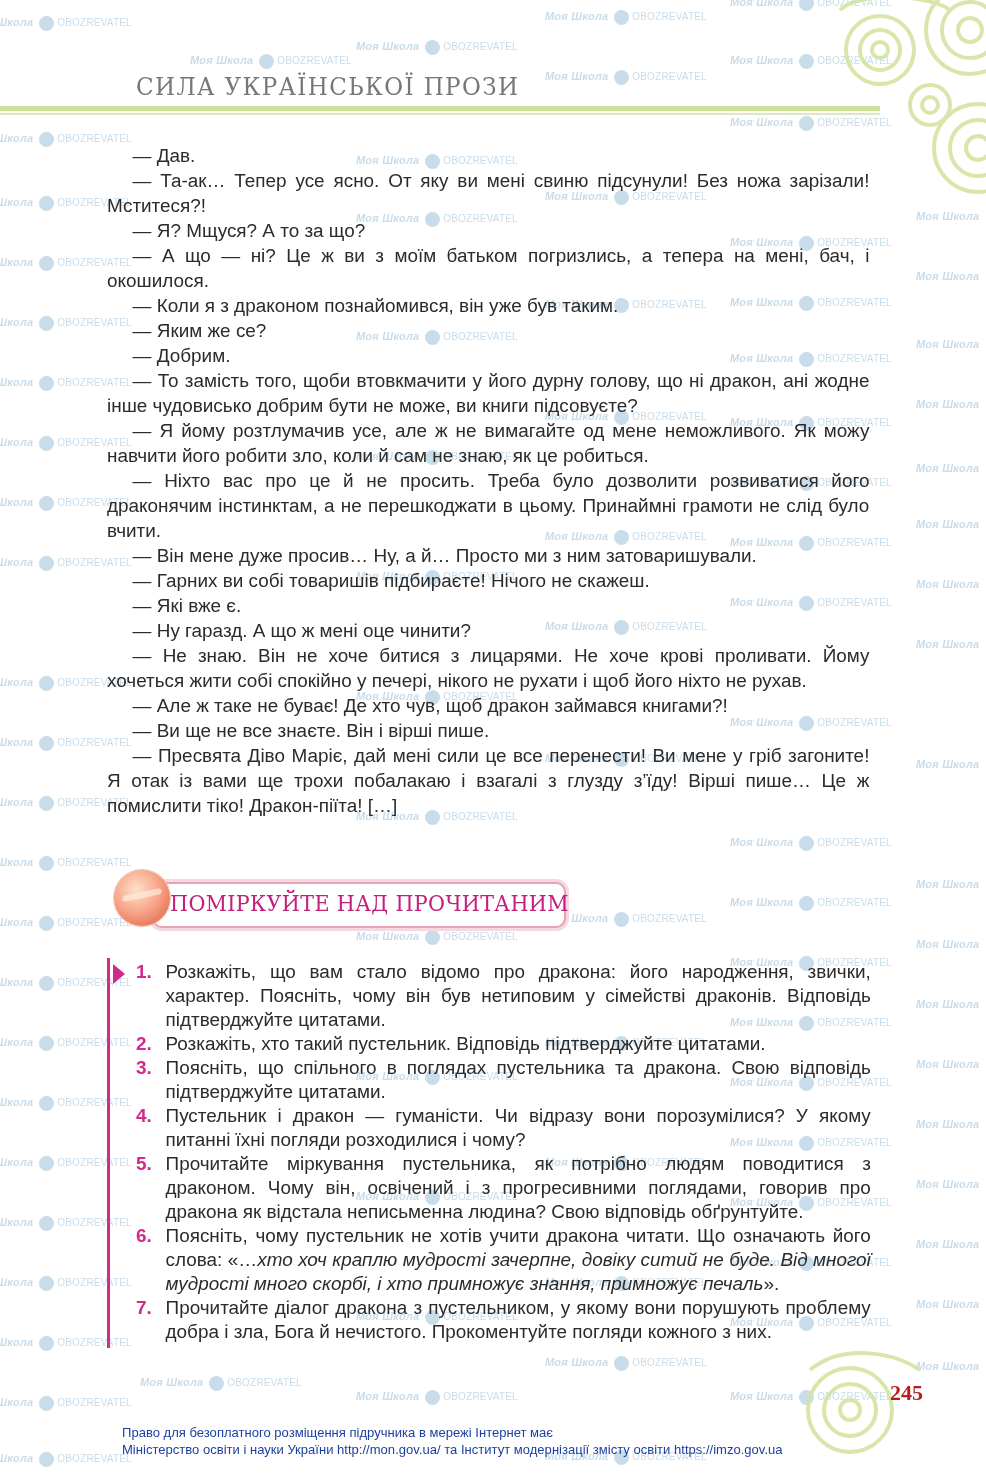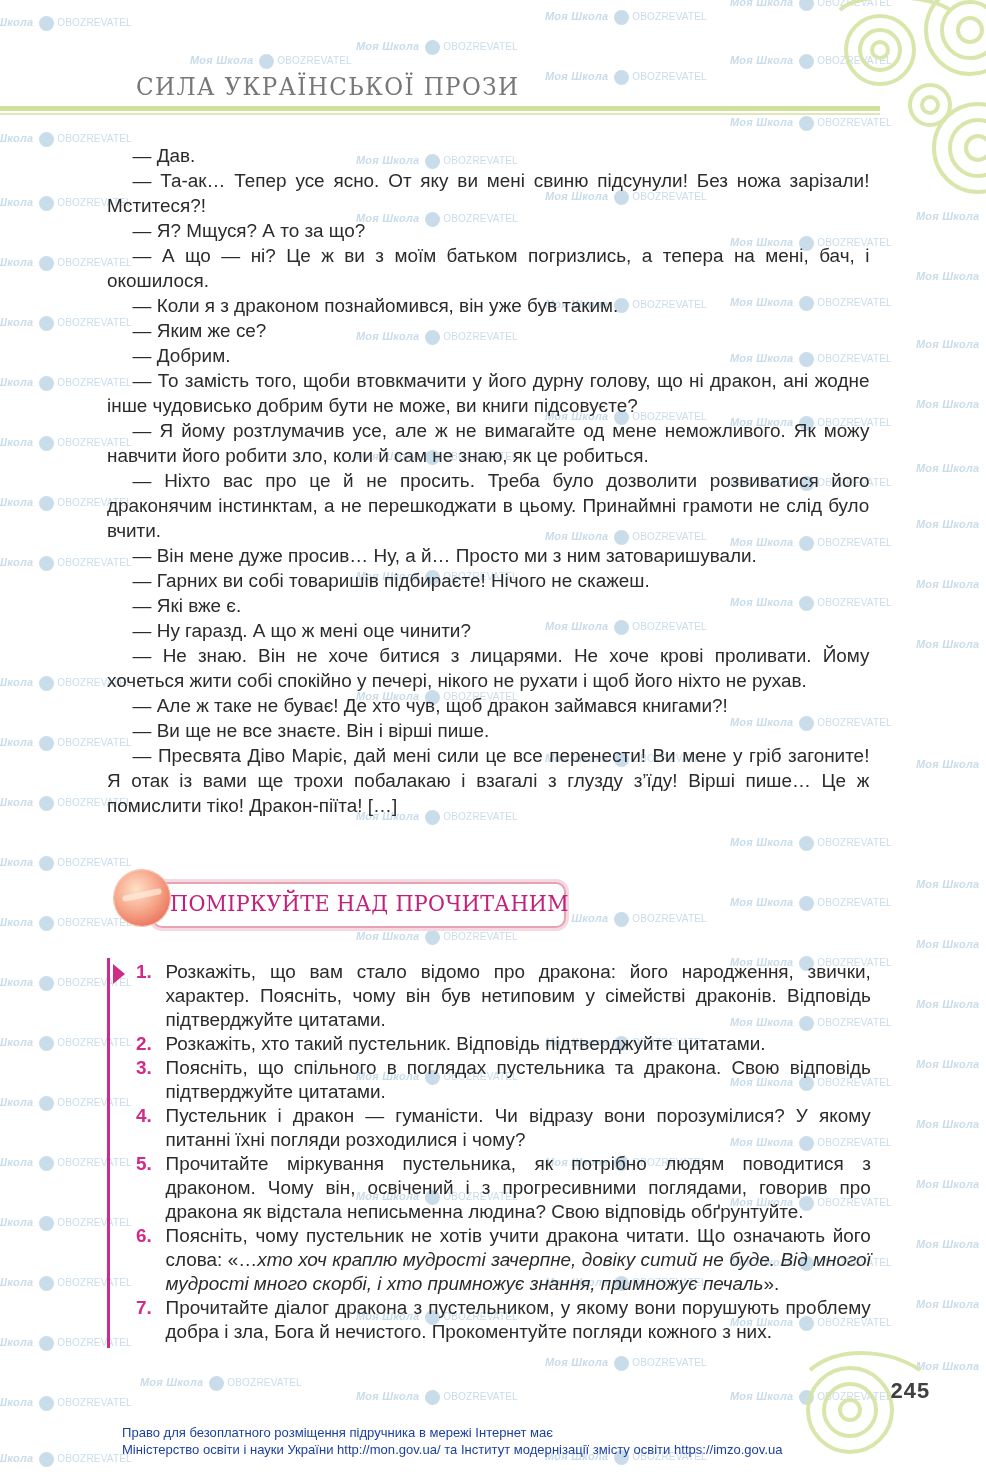--- a/index.html
+++ b/index.html
@@ -80,22 +80,22 @@
     transform: scaleX(0.985); transform-origin: left top;
   }
   .q { position: relative; padding-left: 30px; text-align: justify; text-align-last: left; margin: 0; }
   .q-num {
     position: absolute; left: 0; top: 0; font-weight: bold; color: #d02a8a;
   }
   .q em { font-style: italic; }
 
   .page-number {
     position: absolute; left: 890px; top: 1380px; z-index: 2;
-    font-family: Liberation Mono, monospace;
-    font-weight: bold; font-size: 22px; color: #404040;
+    font-family: Liberation Serif, serif;
+    font-weight: bold; font-size: 22px; color: #b91c1c;
   }
   .footer {
     position: absolute; left: 122px; top: 1424px; z-index: 2;
     font-size: 13.6px; line-height: 17px; color: #1c3fa0;
     font-family: "Liberation Sans", sans-serif;
     transform: scaleX(0.96); transform-origin: left top;
   }
 </style>
 </head>
 <body>

